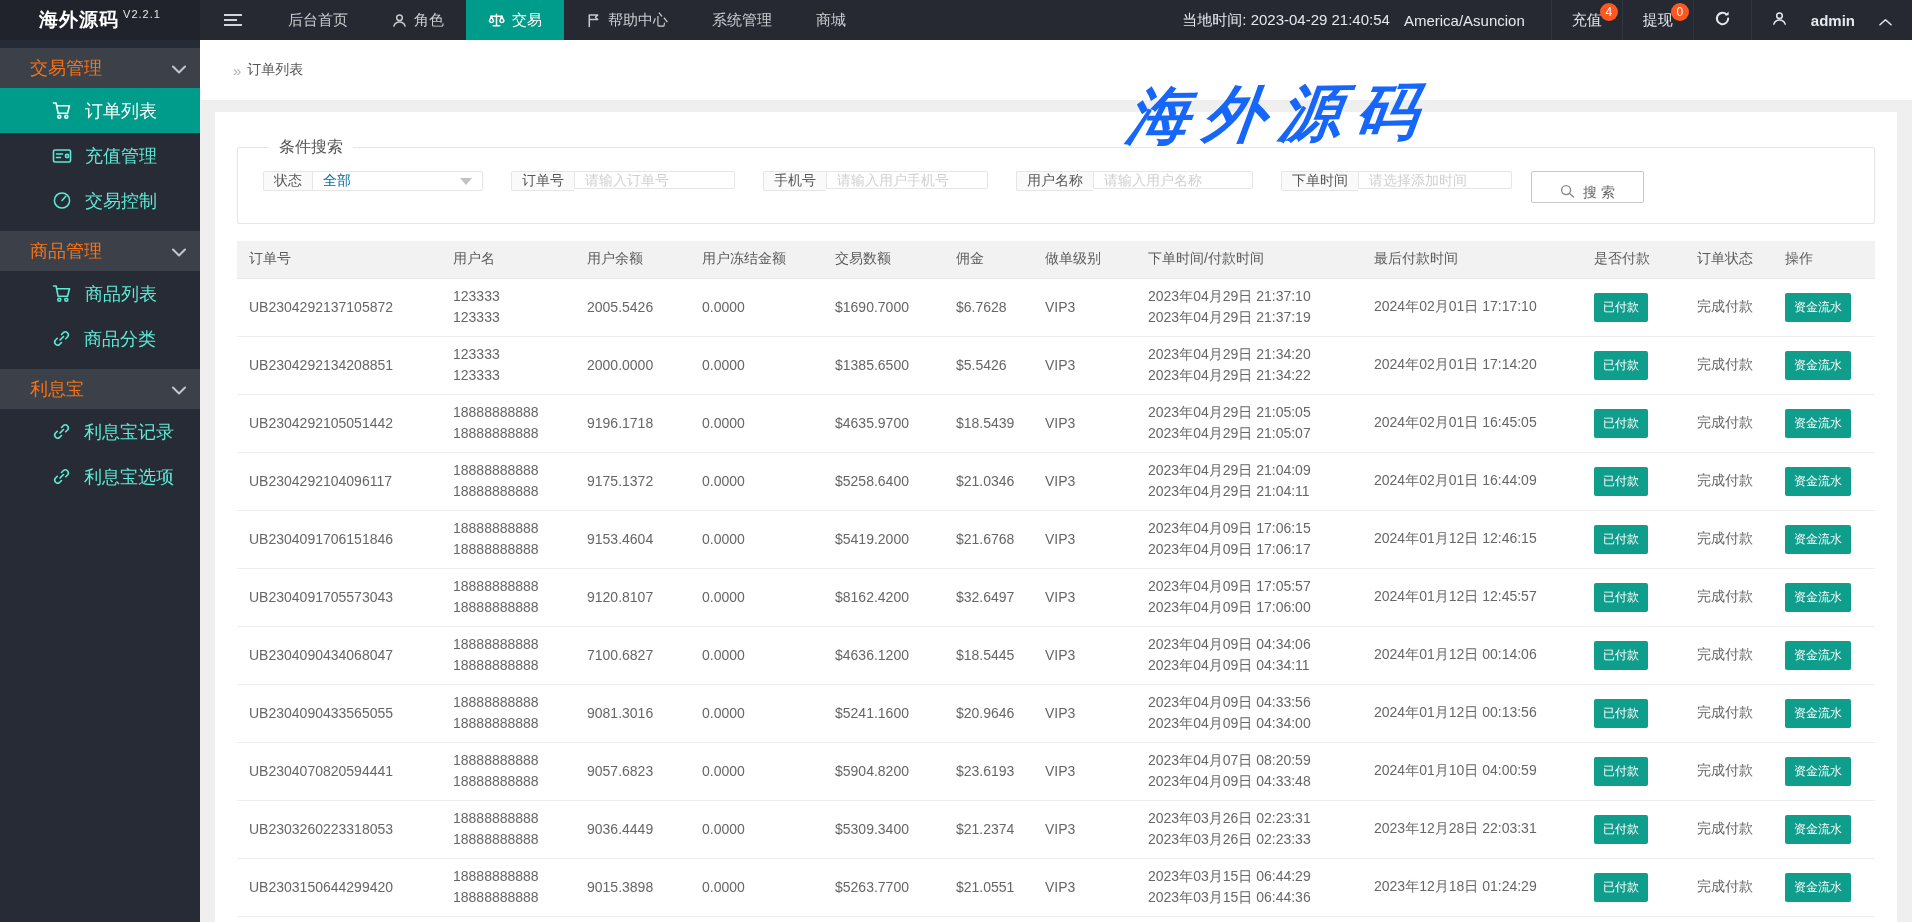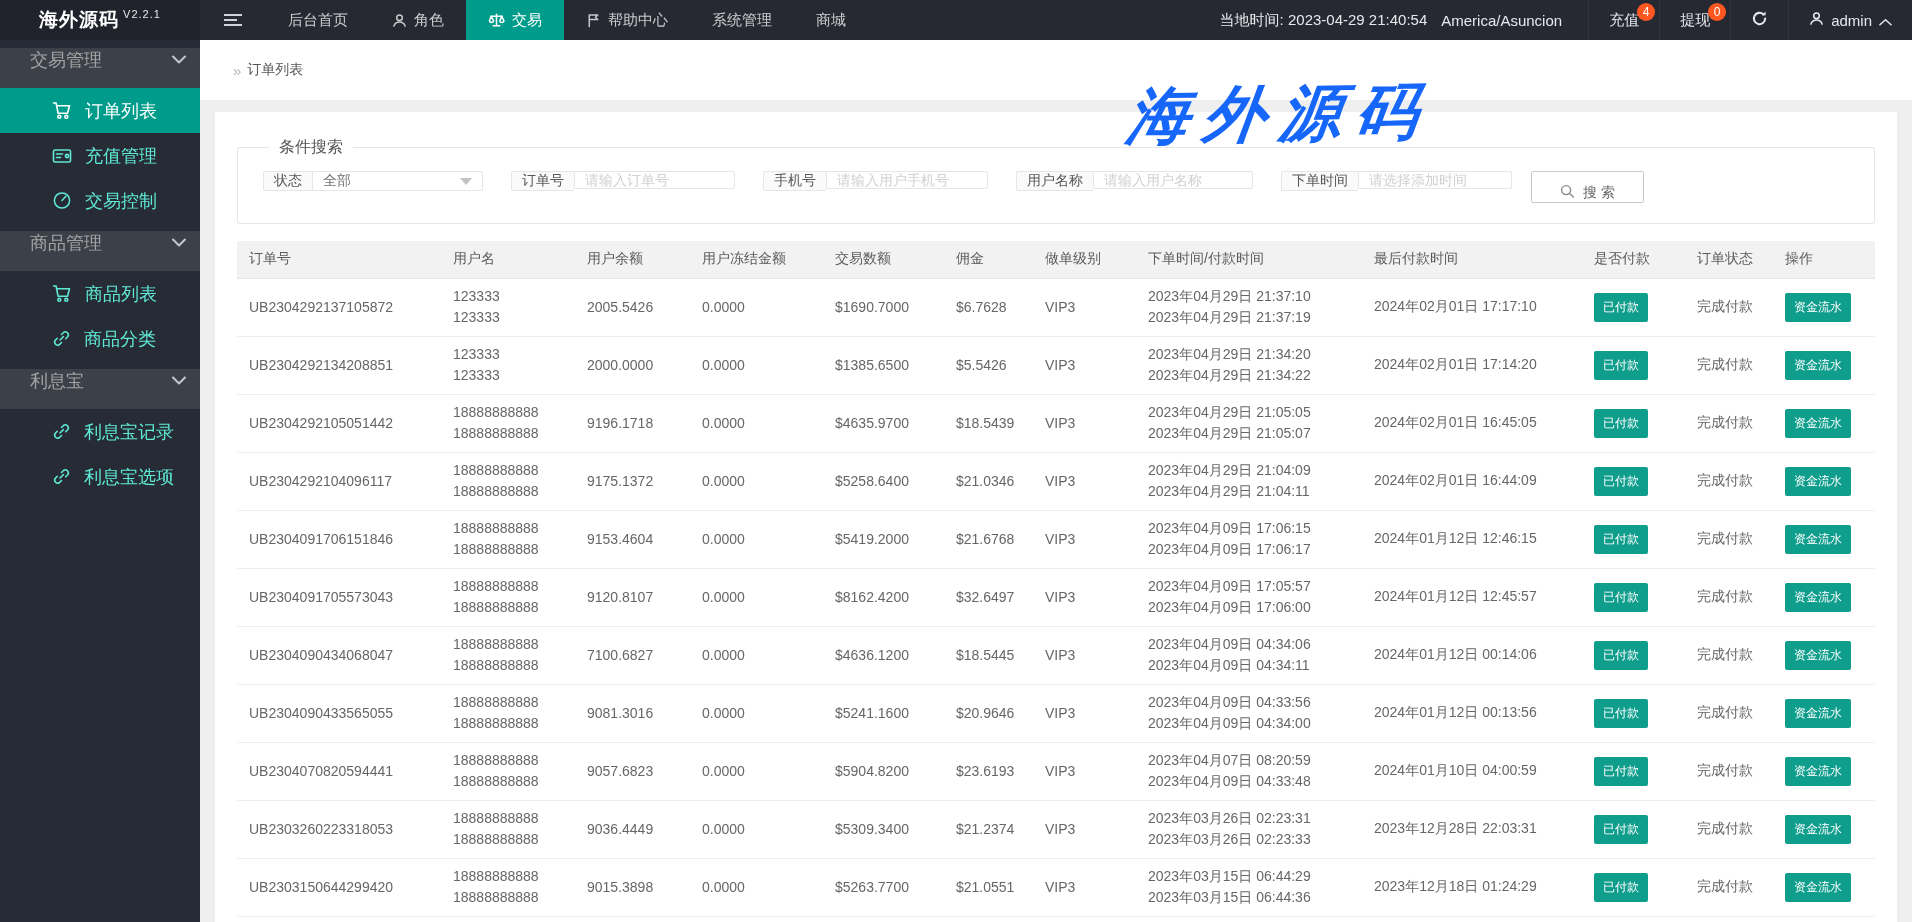--- a/index.html
+++ b/index.html
@@ -21,27 +21,27 @@
   .burger { display:flex; align-items:center; padding:0 24px; cursor:pointer; }
   .burger span { display:block; width:18px; }
   .burger i { display:block; height:2px; background:#cfd3da; margin:3px 0; }
   .burger i.mid { width:13px; }
   .nav-right { margin-left:auto; display:flex; align-items:stretch; color:#e6e8ec; font-size:15px; }
   .time-box { display:flex; align-items:center; gap:14px; padding:0 26px 0 0; }
   .nr-cell { display:flex; align-items:center; padding:0 20px; position:relative;
     border-left:1px solid rgba(255,255,255,.06); cursor:pointer; }
   .badge { position:absolute; top:3px; right:4px; min-width:18px; height:18px; border-radius:9px;
     background:#ff5722; color:#fff; font-size:12px; line-height:18px; text-align:center; padding:0 4px; }
-  .admin-cell { gap:7px; }
+  .admin-cell { gap:24px;font-weight:bold; }
 
   
   .sidebar { position:absolute; left:0; top:40px; width:200px; bottom:0; background:#272b36; z-index:20; }
   .side-sec { margin-top:0; }
-  .sec-head { height:40px; margin-top:8px; background:#3b4049; color:#a3a3a3; font-size:18px;
-    display:flex; padding:0 14px 0 30px; cursor:pointer; }
+  .sec-head { height:40px; margin-top:8px; background:#3b4049; color:#f97316; font-size:18px;
+    display:flex; align-items:center; padding:0 14px 0 30px; cursor:pointer; }
   .sec-head .sp { flex:1; }
   .side-item { height:45px; display:flex; align-items:center; gap:13px; padding-left:52px;
     color:#5eead4; font-size:18px; cursor:pointer; }
   .side-item.active { background:#009c8b; color:#fff; }
   .side-item svg { display:block; flex:0 0 auto; }
 
   
   .main { position:absolute; left:200px; top:40px; right:0; bottom:0; display:flex; flex-direction:column; }
   .breadcrumb-bar { height:60px; background:#fff; display:flex; align-items:center; padding-left:33px;
     font-size:14px; color:#555; gap:9px; flex:0 0 auto; }
@@ -50,21 +50,21 @@
   .card { background:#fff; min-height:100%; padding:25px 22px 30px 22px; }
 
   
   fieldset.search { border:1px solid #e6e6e6; border-radius:2px; padding:13px 16px 20px 16px; }
   fieldset.search legend { margin-left:15px; padding:0 10px; font-size:16px; color:#555; }
   .filters { display:flex; align-items:center; gap:19px; }
   .fgroup { display:flex; align-items:flex-start; height:32px;padding-left:9px; }
   .flabel { background:#fafafa; border:1px solid #e6e6e6; border-right:none; border-radius:2px 0 0 2px;
     color:#575757; font-size:14px; display:flex; align-items:center; padding:0 10px; white-space:nowrap; }
   .fselect { width:171px; border:1px solid #e6e6e6; border-radius:0 2px 2px 0; background:#fff;
-    display:flex; align-items:center; justify-content:space-between; padding:0 10px; font-size:14px; color:#737373; cursor:pointer; }
+    display:flex; align-items:center; justify-content:space-between; padding:0 10px; font-size:14px; color:#0369a1; cursor:pointer; }
   .fselect .arr { width:0; height:0; border-left:6px solid transparent; border-right:6px solid transparent;
     border-top:7px solid #c2c2c2; }
   .finput { border:1px solid #e6e6e6; border-radius:0 2px 2px 0; padding:0 10px; font-size:14px;
     color:#555; outline:none; font-family:inherit; }
   .finput::placeholder { color:#d0d0d0; }
   .w161 { width:161px; } .w160 { width:160px; } .w162 { width:162px; } .w154 { width:154px; }
   .search-btn { height:32px; padding:0 28px; background:#fff; border:1px solid #c9c9c9; border-radius:2px;
     color:#666; font-size:14px; display:flex; align-items:flex-end; gap:8px; cursor:pointer; font-family:inherit; }
 
   

